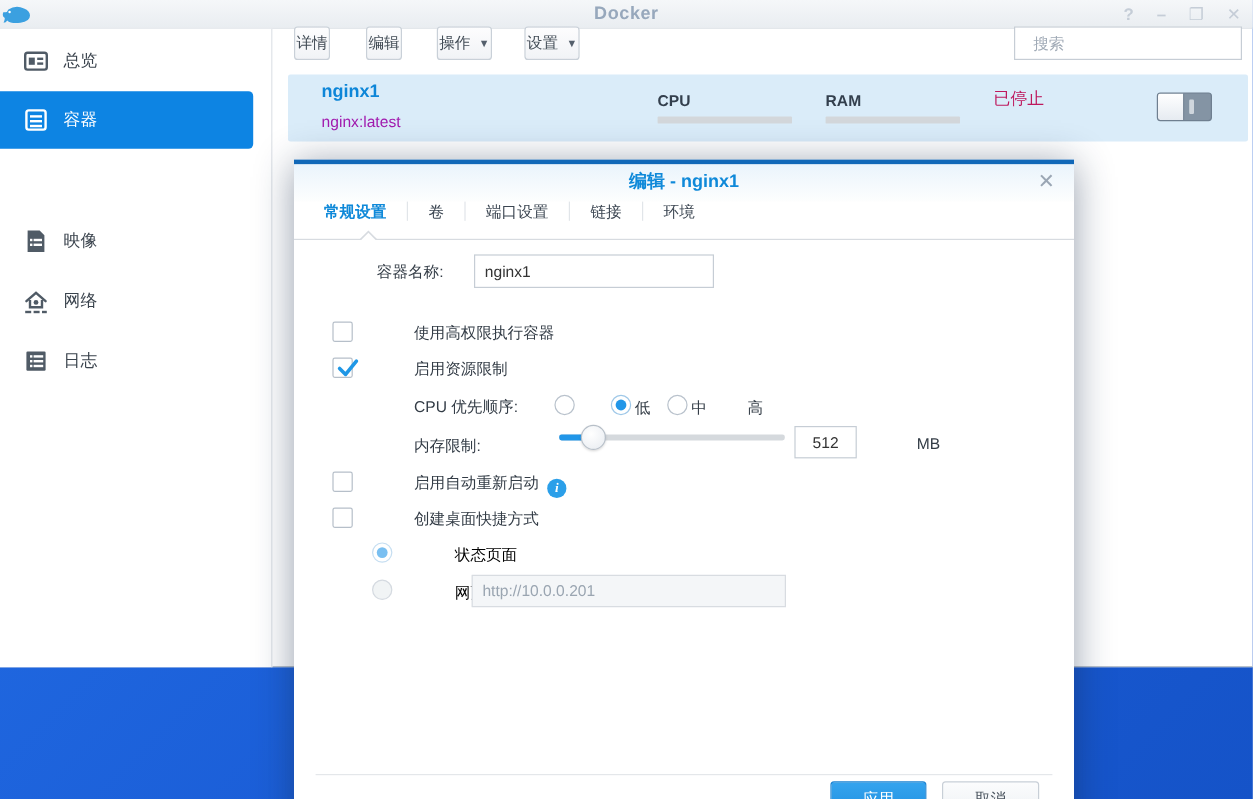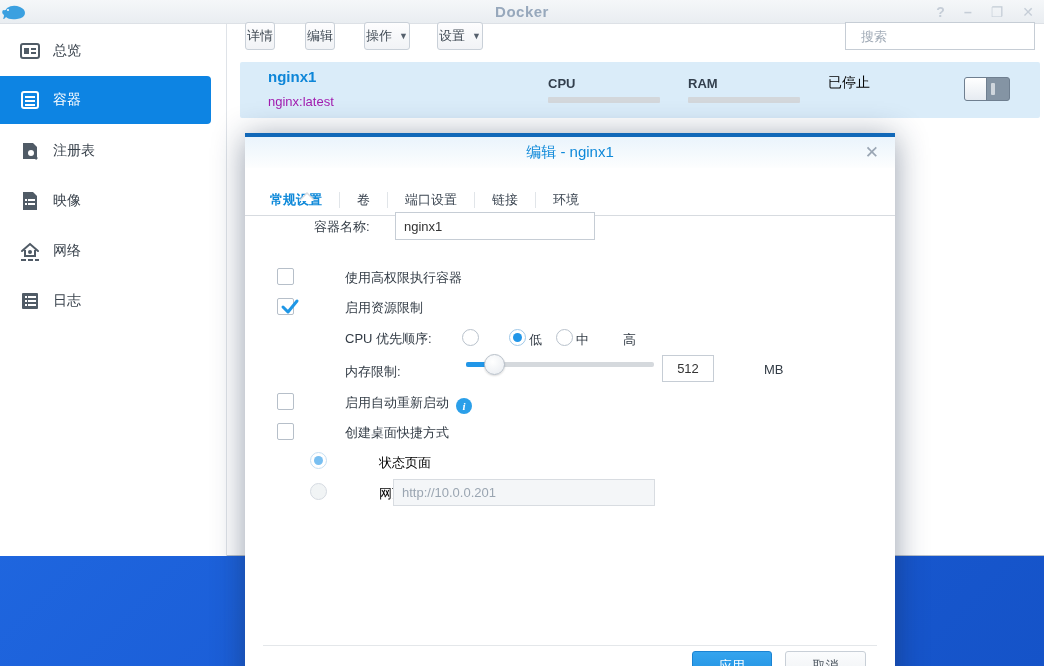--- a/index.html
+++ b/index.html
@@ -52,41 +52,41 @@
     margin-left:7px; font-family:inherit; background:transparent; }
   .search-box input::placeholder { color:#a0aab6; }
 
   
   .row { left:240px; top:62px; width:800px; height:56px; background:#daecf9;
     border-radius:2px; }
   .row-name { left:28px; top:6px; font-size:15px; font-weight:bold; color:#0e86d8; }
   .row-image { left:28px; top:32px; font-size:13px; color:#a21caf; }
   .meter-label { top:14px; font-size:13px; font-weight:bold; color:#333f4d; }
   .meter-bar { top:35px; width:112px; height:6px; background:#d3d7db; border-radius:1px; }
-  .row-status { left:588px; top:12px; font-size:14px; color:#000000; }
+  .row-status { left:588px; top:12px; font-size:14px; color:#be185d; }
   .toggle { left:724px; top:15px; width:46px; height:24px; background:#8494a4;
     border:1px solid #6f7f90; border-radius:3px; cursor:pointer; }
   .toggle .knob { position:absolute; left:0; top:0; width:22px; height:22px;
     background:linear-gradient(#ffffff,#e6ebf1); border-right:1px solid #6f7f90;
     border-radius:2px 0 0 2px; }
   .toggle .bar-i { position:absolute; right:14px; top:5px; width:4px; height:12px;
     background:#cfd6dd; border-radius:1px; }
 
   
   .dialog { left:245px; top:133px; width:650px; height:560px; background:#fff;
     border-top:4px solid #1168b8; box-shadow:0 4px 30px rgba(20,40,70,.45); }
   .dlg-header { position:absolute; left:0; top:0; width:100%; height:31px;
     background:linear-gradient(#eaf4fc,#fdfefe); }
   .dlg-title { width:100%; text-align:center; line-height:30px; font-size:15px;
-    font-weight:normal; color:#0f89d9; }
+    font-weight:bold; color:#0f89d9; }
   .dlg-close { position:absolute; right:16px; top:5px; font-size:17px; color:#9aa6b4;
     cursor:pointer; font-weight:normal; }
   .tabbar { position:absolute; left:0; top:31px; width:100%; height:32px;
-    display:flex; align-items:center; padding-left:8px;
-    border-bottom:1px solid #d7dbe0;margin-top:16px; }
+    display:flex; align-items:flex-start; padding-left:8px;
+    border-bottom:1px solid #d7dbe0; }
   .tab { padding:0 17px; font-size:13px; color:#3c4652; cursor:pointer; height:18px;
     line-height:18px; }
   .tab.active { color:#0f89d9; font-weight:bold; }
   .tab-sep { width:1px; height:16px; background:#e1e5e9; }
   .notch-outer { position:absolute; left:54px; top:55px; width:0; height:0;
     border-left:8px solid transparent; border-right:8px solid transparent;
     border-bottom:8px solid #d7dbe0; }
   .notch-inner { position:absolute; left:55px; top:57px; width:0; height:0;
     border-left:7px solid transparent; border-right:7px solid transparent;
     border-bottom:7px solid #ffffff; z-index:2; }
@@ -169,30 +169,20 @@
       <span class="ic">
         <svg width="22" height="22" viewBox="0 0 22 22">
             <rect x="3" y="3" width="16" height="16" rx="2" class="ic-stroke"></rect>
             <rect x="6" y="7" width="10" height="2" class="ic-fill"></rect>
             <rect x="6" y="11" width="10" height="2" class="ic-fill"></rect>
             <rect x="6" y="15" width="10" height="2" class="ic-fill"></rect>
           </svg>
       </span>
       <span class="lbl">容器</span>
     </div>
-    <div class="side-item" style="top:114px">
-      <span class="ic">
-        <svg width="22" height="22" viewBox="0 0 22 22">
-            <path d="M4 3 h10 l4 4 v12 h-14 z" class="ic-fill"></path>
-            <circle cx="12" cy="13" r="4" fill="#fff" stroke="#505b66" stroke-width="2"></circle>
-            <line x1="15" y1="16" x2="18" y2="19" stroke="#505b66" stroke-width="2.5"></line>
-          </svg>
-      </span>
-      <span class="lbl">注册表</span>
-    </div>
     <div class="side-item" style="top:214px">
       <span class="ic">
         <svg width="22" height="22" viewBox="0 0 22 22">
             <path d="M3 11 L11 4 L19 11" class="ic-stroke" stroke-linecap="round"></path>
             <path d="M6 10 v6 h10 v-6" class="ic-stroke"></path>
             <circle cx="11" cy="12" r="2" class="ic-fill"></circle>
             <rect x="2" y="19" width="5" height="2" class="ic-fill"></rect>
             <rect x="9" y="19" width="5" height="2" class="ic-fill"></rect>
             <rect x="16" y="19" width="4" height="2" class="ic-fill"></rect>
           </svg>

